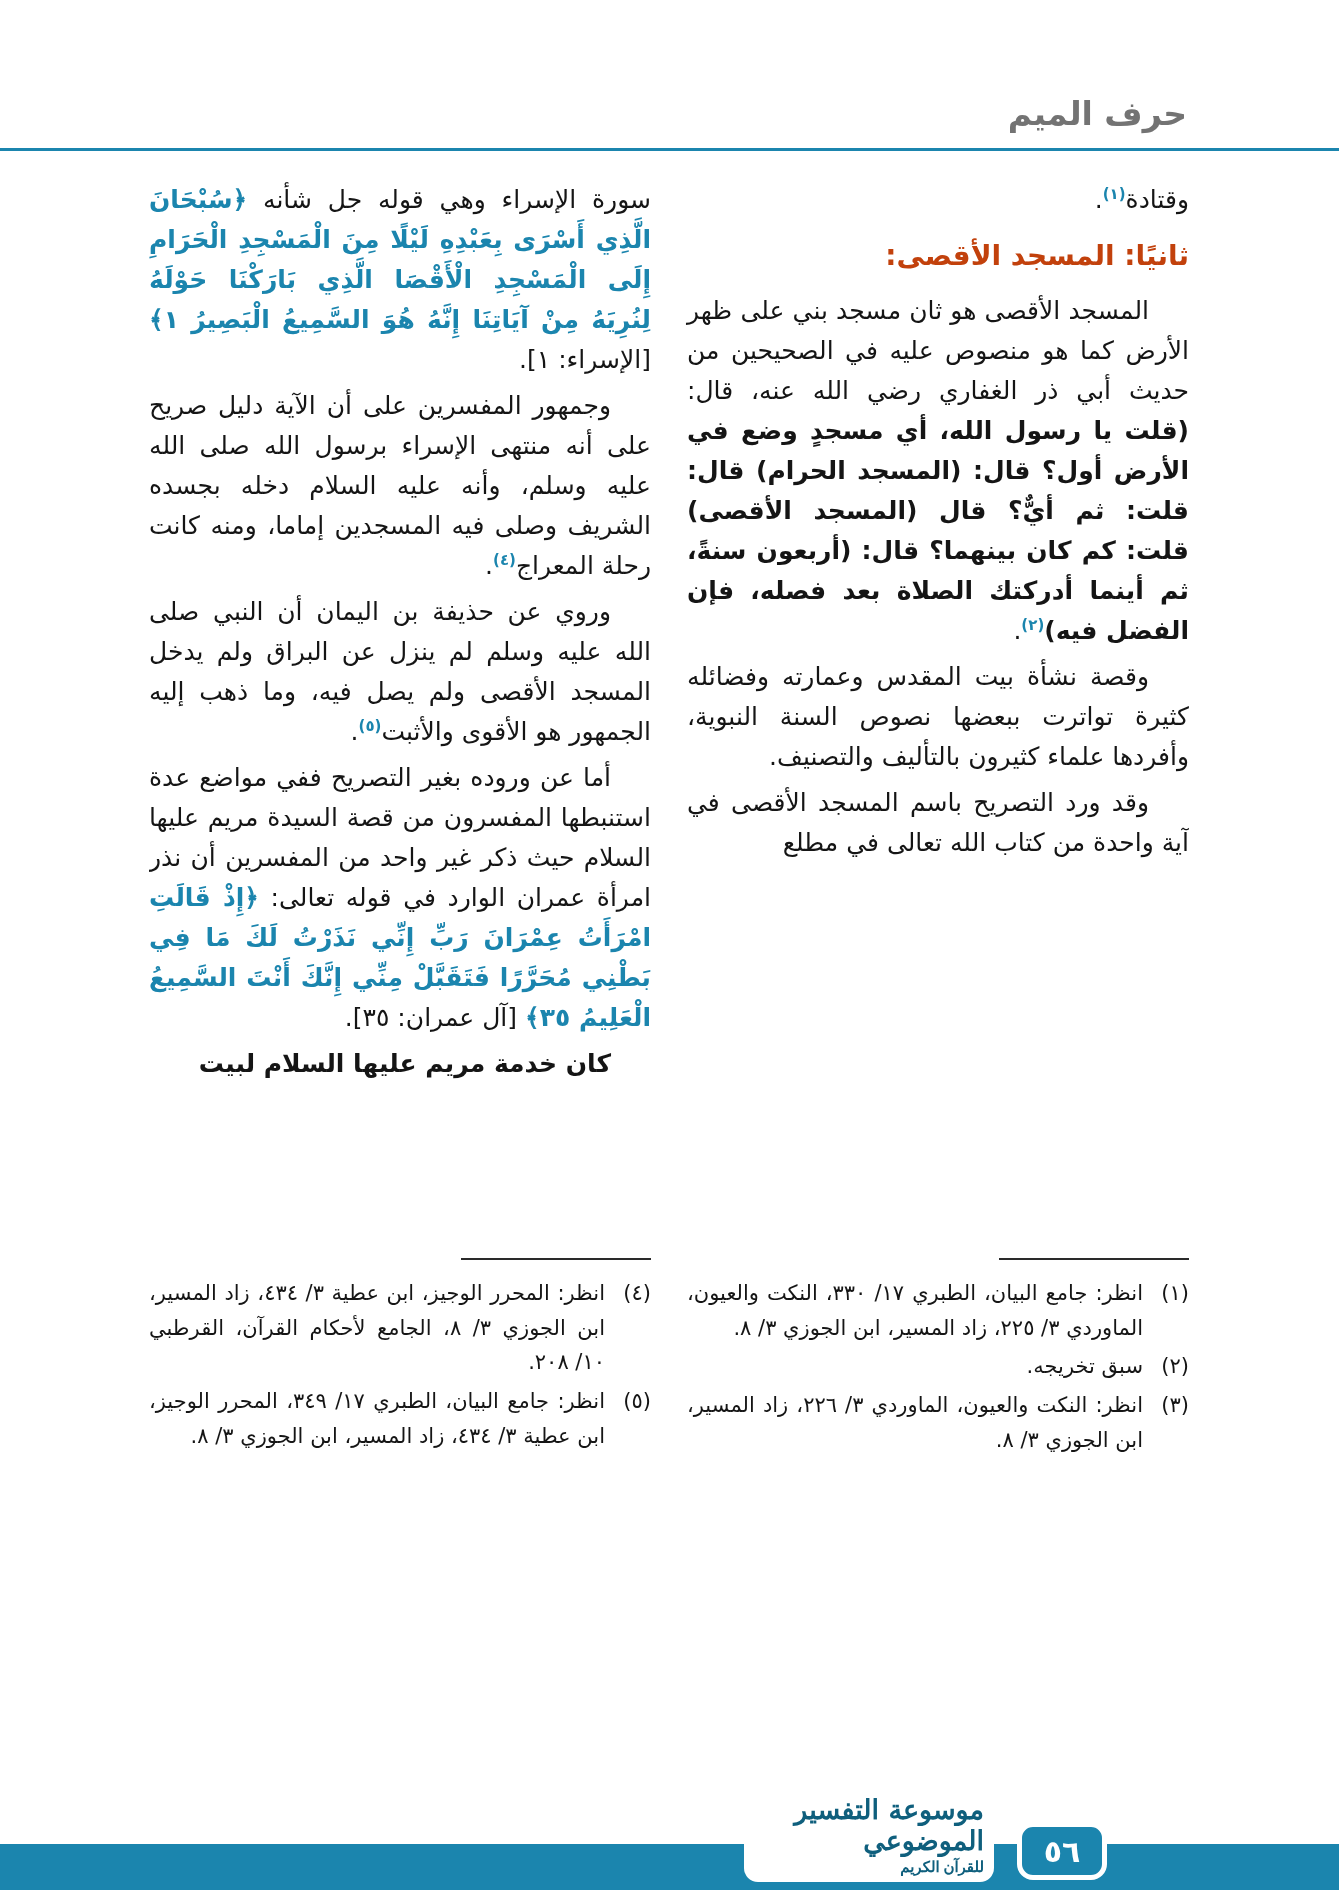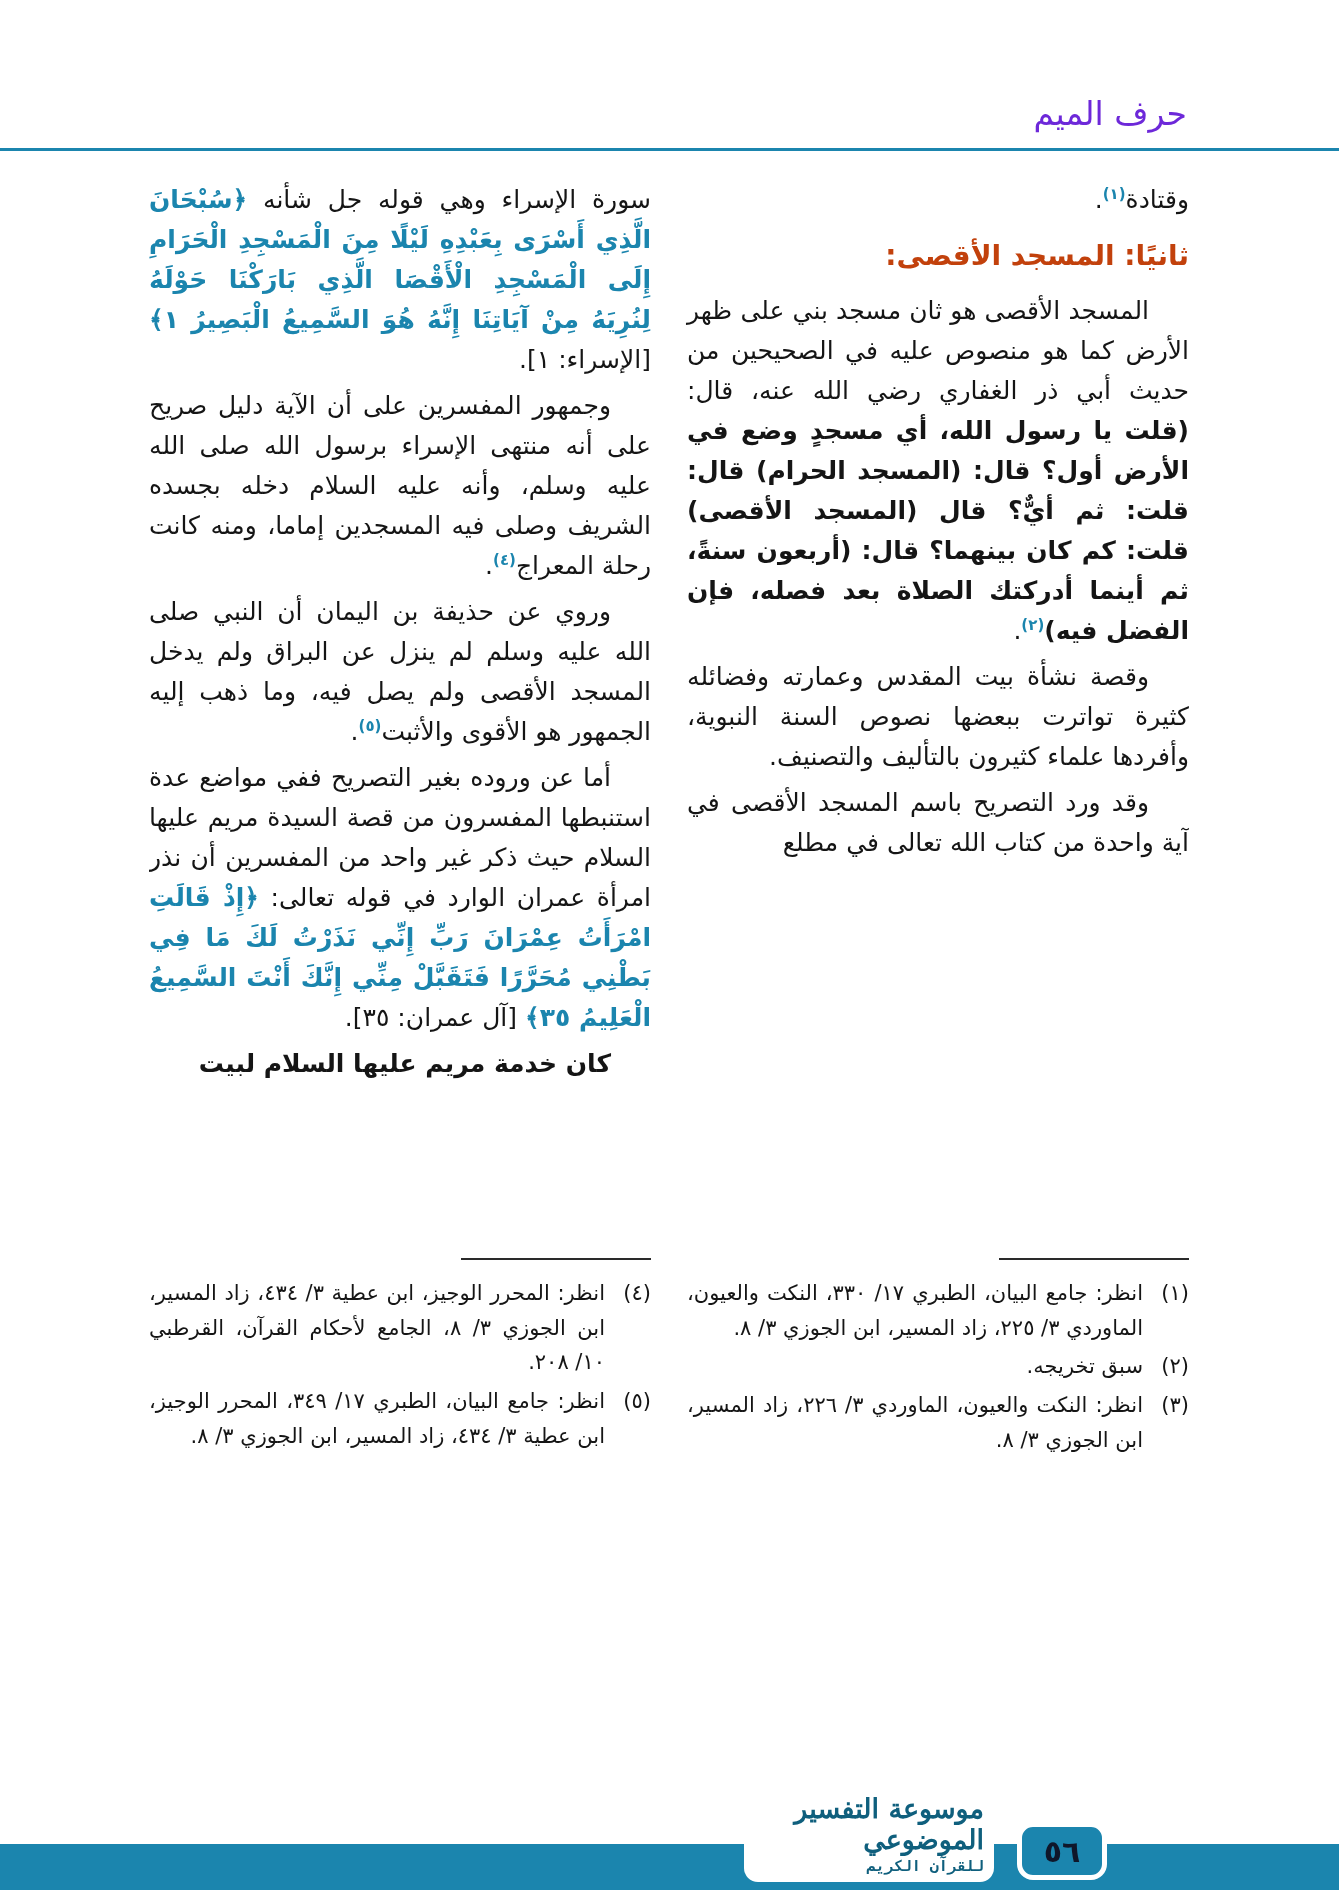--- a/index.html
+++ b/index.html
@@ -10,21 +10,21 @@
     font-family:"DejaVu Sans", sans-serif;
     direction:rtl;
     overflow:hidden;
     color:#151515;
   }
   .page { position:absolute; inset:0; }
 
   
   .header-title {
     position:absolute; top:94px; right:152px;
-    color:#6d28d9; font-size:33px; font-weight:normal;
+    color:#737373; font-size:33px; font-weight:bold;
     letter-spacing:1px;
   }
   .header-rule {
     position:absolute; top:148px; left:0; right:0;
     height:3px; background:#1b85ae;
   }
 
   
   .columns {
     position:absolute; top:180px; right:150px;
@@ -67,29 +67,29 @@
   .logo {
     position:absolute; bottom:8px; right:345px; width:250px;
     text-align:right; background:#ffffff; border-radius:14px;
     padding:4px 10px 6px 10px; z-index:2; color:#0f5f7d;
   }
   .logo-main {
     font-family:"DejaVu Serif", serif;
     font-size:27px; font-weight:bold; line-height:1.15;
   }
   .logo-sub {
-    font-family:Liberation Mono, monospace;
+    font-family:Liberation Serif, serif;
     font-size:15px; font-weight:bold; margin-top:2px;
   }
   .page-badge {
     position:absolute; bottom:10px; right:232px;
     width:90px; height:58px;
     background:#1b85ae; border:5px solid #ffffff; border-radius:16px;
     display:flex; align-items:center; justify-content:center;
-    color:#0f172a; font-size:30px; font-weight:bold; z-index:2;text-align:right;
+    color:#ffffff; font-size:30px; font-weight:bold; z-index:2;text-align:right;
   }
 </style>
 </head>
 <body>
 
 <div class="page">
 
   <div class="header-title">حرف الميم</div>
   <div class="header-rule"></div>
 

